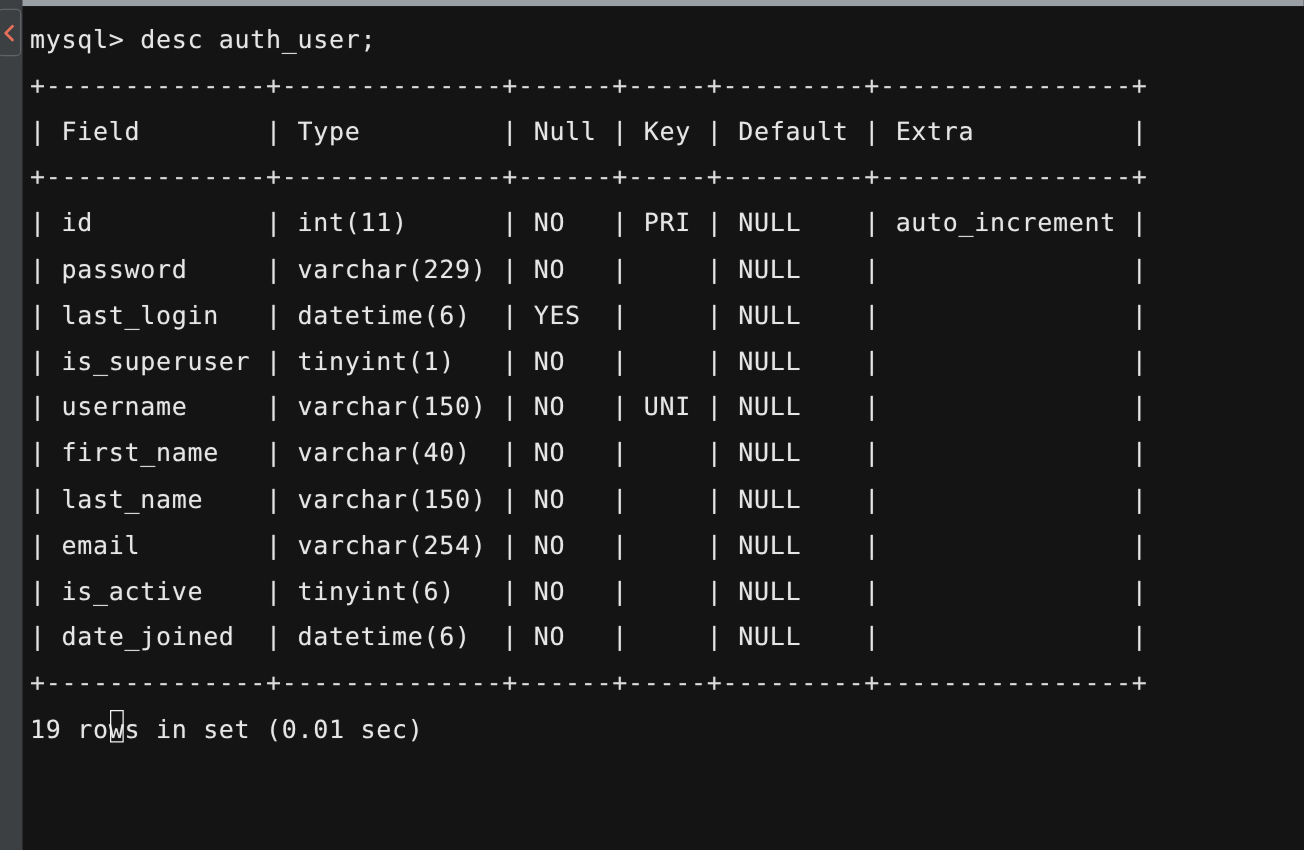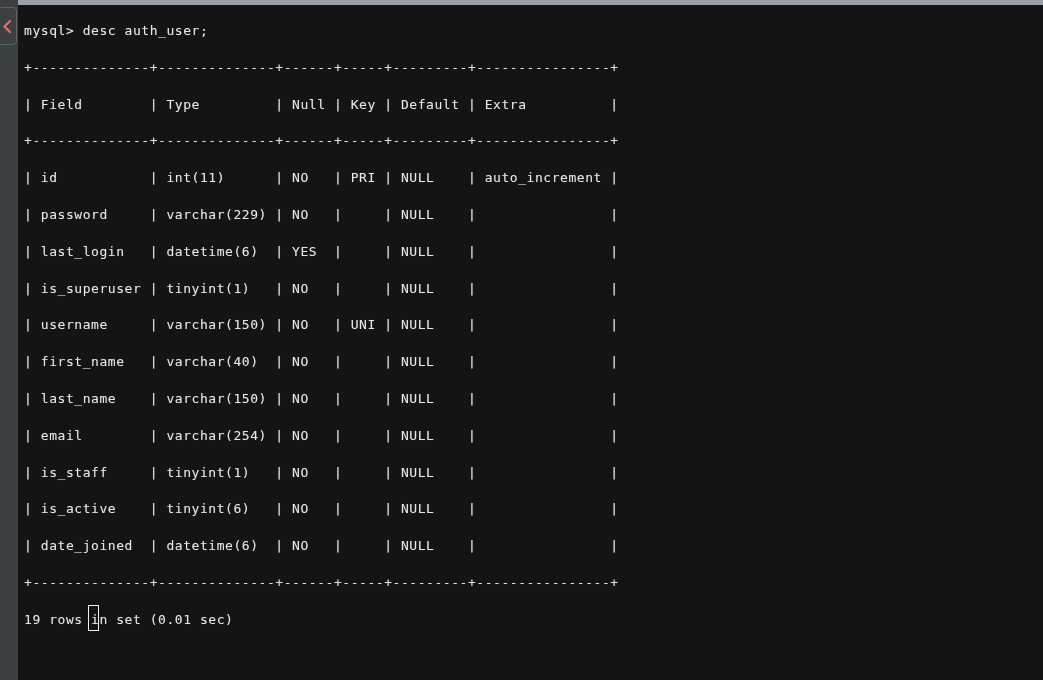--- a/index.html
+++ b/index.html
@@ -68,21 +68,21 @@
     overflow: hidden;
   }
 
   .term-inner {
     padding: 8px 0 0 6px;
   }
 
   pre.term-line {
     margin: 0;
     font-family: "DejaVu Sans Mono", "Liberation Mono", monospace;
-    font-size: 13px;
+    font-size: 20px;
     line-height: 36.8px;
     letter-spacing: 0.55px;
     color: #e6e6e6;
     white-space: pre;
     text-shadow: 0 0 1px rgba(255,255,255,0.25);
   }
 
   pre.term-line.rule {
     color: #dcdcdc;
   }
@@ -133,21 +133,20 @@
 
       <div>
         <pre class="term-line">| id           | int(11)      | NO   | PRI | NULL    | auto_increment |</pre>
         <pre class="term-line">| password     | varchar(229) | NO   |     | NULL    |                |</pre>
         <pre class="term-line">| last_login   | datetime(6)  | YES  |     | NULL    |                |</pre>
         <pre class="term-line">| is_superuser | tinyint(1)   | NO   |     | NULL    |                |</pre>
         <pre class="term-line">| username     | varchar(150) | NO   | UNI | NULL    |                |</pre>
         <pre class="term-line">| first_name   | varchar(40)  | NO   |     | NULL    |                |</pre>
         <pre class="term-line">| last_name    | varchar(150) | NO   |     | NULL    |                |</pre>
         <pre class="term-line">| email        | varchar(254) | NO   |     | NULL    |                |</pre>
-        <pre class="term-line">| is_staff     | tinyint(1)   | NO   |     | NULL    |                |</pre>
         <pre class="term-line">| is_active    | tinyint(6)   | NO   |     | NULL    |                |</pre>
         <pre class="term-line">| date_joined  | datetime(6)  | NO   |     | NULL    |                |</pre>
       </div>
 
       <pre class="term-line rule">+--------------+--------------+------+-----+---------+----------------+</pre>
 
       <pre class="term-line status-line"><span>19 rows in set (0.01 sec)</span><span class="cursor-box"></span></pre>
 
     </div>
   </div>

